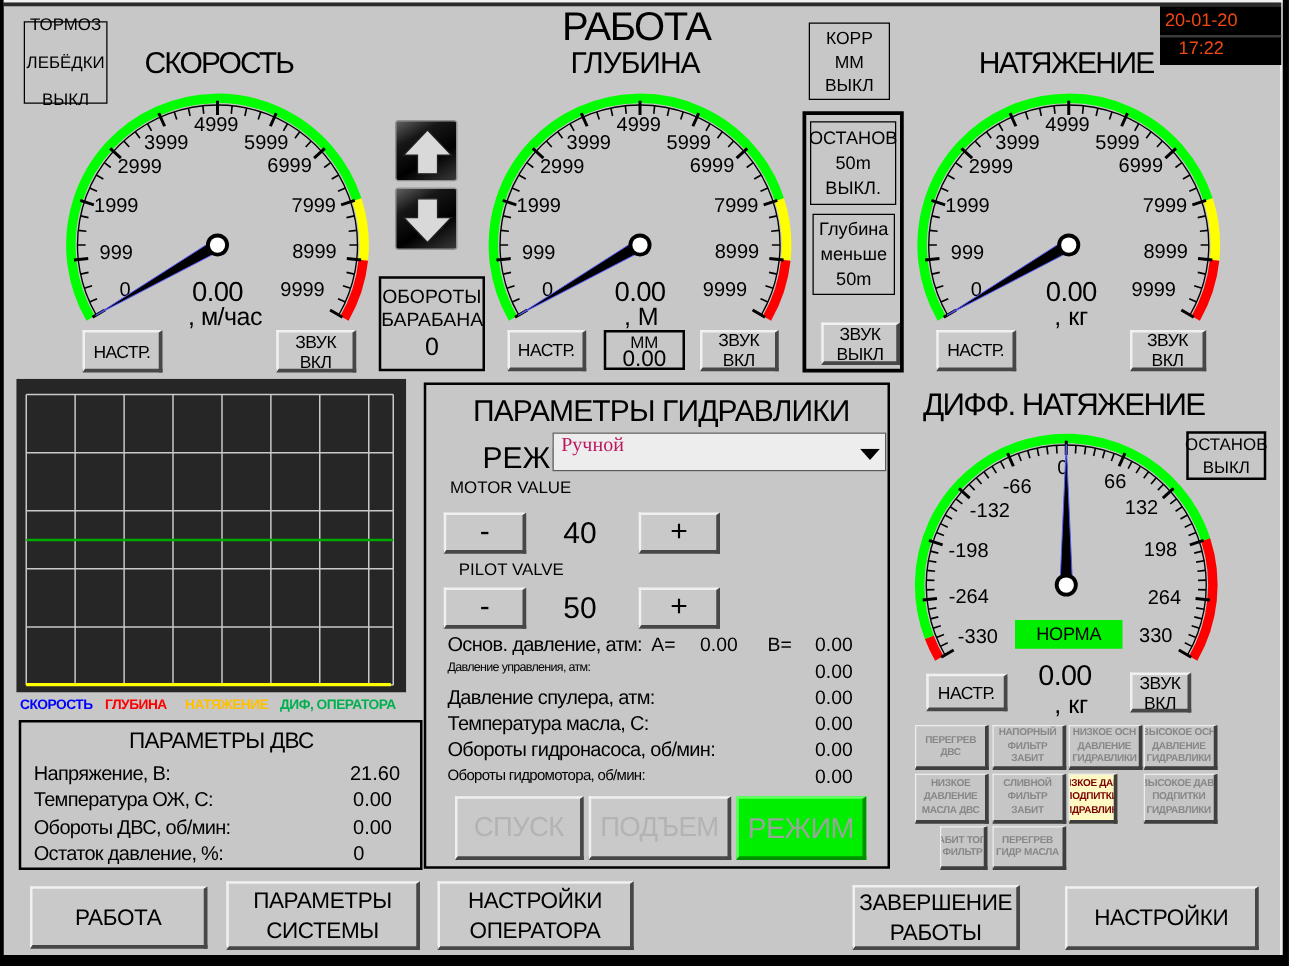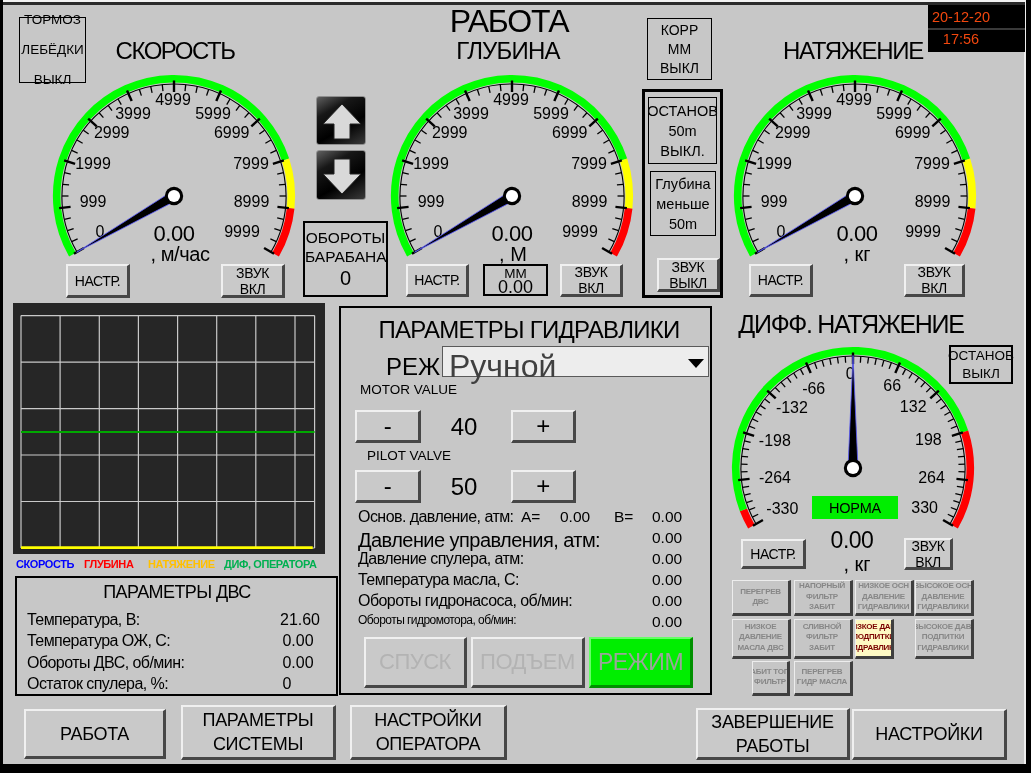--- a/index.html
+++ b/index.html
@@ -21,22 +21,22 @@
 </style></head><body>
 <div class="screen"></div>
 <div class="dk"></div>
 
 <div class="tc" style="left:509px;top:3px;font-size:32px;letter-spacing:-1.2px;">РАБОТА</div>
 <div class="tc" style="left:175px;top:37px;font-size:24px;letter-spacing:-1.5px;">СКОРОСТЬ</div>
 <div class="tc" style="left:508px;top:37px;font-size:24px;letter-spacing:-0.8px;">ГЛУБИНА</div>
 <div class="tc" style="left:853px;top:37px;font-size:24px;letter-spacing:-1.3px;">НАТЯЖЕНИЕ</div>
 <div class="tc" style="left:851px;top:310px;font-size:25px;letter-spacing:-1.3px;">ДИФФ. НАТЯЖЕНИЕ</div>
 <div class="abs" style="left:928px;top:5px;width:97px;height:47px;background:#000;color:#f2470e;font-size:14.5px;">
-<div class="ctr" style="height:23px;width:66px;">20-12-20</div>
-<div class="ctr" style="height:22px;width:66px;">17:56</div>
+<div class="ctr" style="height:23px;width:66px;">20-01-20</div>
+<div class="ctr" style="height:22px;width:66px;">17:22</div>
 <div class="abs" style="left:0;top:23px;width:97px;height:2px;background:#3a3a3a;"></div>
   </div>
 <div class="box" style="left:19px;top:17px;width:67px;height:66px;font-size:13.5px;line-height:30px;">ТОРМОЗ<br>ЛЕБЁДКИ<br>ВЫКЛ</div>
 <svg style="position:absolute;left:43.5px;top:66px" width="260" height="260" viewBox="-130 -130 260 260" font-family="Liberation Sans, sans-serif">
     <path d="M -101.58 58.65 A 117.3 117.3 0 1 1 111.56 -36.25" fill="none" stroke="#00ff00" stroke-width="7.6"></path>
     <path d="M 111.56 -36.25 A 117.3 117.3 0 0 1 116.66 12.26" fill="none" stroke="#ffff00" stroke-width="7.6"></path>
     <path d="M 116.66 12.26 A 117.3 117.3 0 0 1 101.58 58.65" fill="none" stroke="#ff0000" stroke-width="7.6"></path>
     <path d="M -96.99 56.00 A 112.0 112.0 0 1 1 96.99 56.00" fill="none" stroke="#000" stroke-width="1.1"></path>
     <line x1="-90.07" y1="52.00" x2="-100.03" y2="57.75" stroke="#000" stroke-width="2.4"></line>
     <line x1="-96.38" y1="42.91" x2="-102.32" y2="45.55" stroke="#000" stroke-width="1.3"></line>
@@ -352,50 +352,50 @@
     <line x1="8.0" y1="245.0" x2="301.6" y2="245.0" stroke="#c9c9c9" stroke-width="1.2"></line>
     <line x1="8.0" y1="129" x2="301.6" y2="129" stroke="#00a800" stroke-width="2"></line>
     <line x1="8.0" y1="244.6" x2="299.7" y2="244.6" stroke="#ffff00" stroke-width="2.6"></line>
   </svg>
 <div class="t" style="left:16px;top:558px;font-size:11px;letter-spacing:-0.4px;font-weight:bold;color:#0000ff;">СКОРОСТЬ</div>
 <div class="t" style="left:84px;top:558px;font-size:11px;letter-spacing:-0.4px;font-weight:bold;color:#ff0000;">ГЛУБИНА</div>
 <div class="t" style="left:148px;top:558px;font-size:11px;letter-spacing:-0.4px;font-weight:bold;color:#ffc000;">НАТЯЖЕНИЕ</div>
 <div class="t" style="left:224px;top:558px;font-size:11px;letter-spacing:-0.4px;font-weight:bold;color:#00b050;">ДИФ, ОПЕРАТОРА</div>
 <div class="abs" style="left:15px;top:576px;width:323px;height:120px;border:2px solid #000;">
 <div class="tc" style="left:160px;top:4px;font-size:18px;letter-spacing:-0.6px;">ПАРАМЕТРЫ ДВС</div>
-<div class="t" style="left:10px;top:32.5px;font-size:16px;letter-spacing:-0.55px;">Температура, В:</div>
+<div class="t" style="left:10px;top:32.5px;font-size:16px;letter-spacing:-0.55px;">Напряжение, В:</div>
 <div class="t" style="left:10px;top:54px;font-size:16px;letter-spacing:-0.55px;">Температура ОЖ, С:</div>
 <div class="t" style="left:10px;top:75.5px;font-size:16px;letter-spacing:-0.55px;">Обороты ДВС, об/мин:</div>
-<div class="t" style="left:10px;top:97px;font-size:16px;letter-spacing:-0.55px;">Остаток спулера, %:</div>
+<div class="t" style="left:10px;top:97px;font-size:16px;letter-spacing:-0.55px;">Остаток давление, %:</div>
 <div class="tc" style="left:283px;top:32.5px;font-size:16px;">21.60</div>
 <div class="tc" style="left:281px;top:54px;font-size:16px;">0.00</div>
 <div class="tc" style="left:281px;top:75.5px;font-size:16px;">0.00</div>
 <div class="tc" style="left:270px;top:97px;font-size:16px;">0</div>
 </div>
 <div class="abs" style="left:339px;top:306px;width:373px;height:389px;border:2px solid #000;">
 <div class="tc" style="left:188px;top:8px;font-size:24px;letter-spacing:-0.7px;">ПАРАМЕТРЫ ГИДРАВЛИКИ</div>
 <div class="t" style="left:16px;top:45px;font-size:24px;margin-left:29px;">РЕЖИМ:</div>
 <div class="abs" style="left:101px;top:38px;width:267px;height:31px;background:#ededed;border:1px solid #5a5a5a;">
-  <div class="t" style="left:6px;top:1px;font-size:32px;color:#404040;">Ручной</div>
+  <div class="t" style="left:6px;top:1px;font-size:16px;color:#be185d;font-family:Liberation Serif, serif;">Ручной</div>
   <svg class="abs" style="right:4px;top:12px" width="16" height="9">
         <polygon points="0,0 16,0 8,9" fill="#000"></polygon>
       </svg>
 </div>
 <div class="t" style="left:19px;top:74px;font-size:13.5px;">MOTOR VALUE</div>
 <div class="btn" style="left:14px;top:102px;width:66px;height:33px;font-size:24px;">-</div>
 <div class="tc" style="left:123px;top:105px;font-size:24px;">40</div>
 <div class="btn" style="left:170px;top:102px;width:65px;height:33px;font-size:24px;">+</div>
 <div class="t" style="left:26px;top:140px;font-size:13.5px;">PILOT VALVE</div>
 <div class="btn" style="left:14px;top:162px;width:66px;height:33px;font-size:24px;">-</div>
 <div class="tc" style="left:123px;top:165px;font-size:24px;">50</div>
 <div class="btn" style="left:170px;top:162px;width:65px;height:33px;font-size:24px;">+</div>
 </div>
 <div class="t" style="left:358px;top:508px;font-size:16px;letter-spacing:-0.55px;">Основ. давление, атм:</div>
 <div class="t" style="left:652px;top:508px;font-size:15.5px;">0.00</div>
-<div class="t" style="left:358px;top:529px;font-size:20px;letter-spacing:-0.55px;">Давление управления, атм:</div>
+<div class="t" style="left:358px;top:529px;font-size:10px;letter-spacing:-0.55px;">Давление управления, атм:</div>
 <div class="t" style="left:652px;top:529px;font-size:15.5px;">0.00</div>
 <div class="t" style="left:358px;top:549.5px;font-size:16px;letter-spacing:-0.55px;">Давление спулера, атм:</div>
 <div class="t" style="left:652px;top:549.5px;font-size:15.5px;">0.00</div>
 <div class="t" style="left:358px;top:570.5px;font-size:16px;letter-spacing:-0.55px;">Температура масла, С:</div>
 <div class="t" style="left:652px;top:570.5px;font-size:15.5px;">0.00</div>
 <div class="t" style="left:358px;top:591.5px;font-size:16px;letter-spacing:-0.55px;">Обороты гидронасоса, об/мин:</div>
 <div class="t" style="left:652px;top:591.5px;font-size:15.5px;">0.00</div>
 <div class="t" style="left:358px;top:612.5px;font-size:12px;letter-spacing:-0.55px;">Обороты гидромотора, об/мин:</div>
 <div class="t" style="left:652px;top:612.5px;font-size:15.5px;">0.00</div>
 <div class="t" style="left:521px;top:508px;font-size:15.5px;">А=</div>
@@ -411,13 +411,13 @@
 <div class="tile" style="left:914.5px;top:580px;width:59px;height:36px;">ВЫСОКОЕ ОСН<br>ДАВЛЕНИЕ<br>ГИДРАВЛИКИ</div>
 <div class="tile" style="left:732px;top:618.5px;width:59px;height:40px;">НИЗКОЕ<br>ДАВЛЕНИЕ<br>МАСЛА ДВС</div>
 <div class="tile" style="left:793.5px;top:618.5px;width:59px;height:40px;">СЛИВНОЙ<br>ФИЛЬТР<br>ЗАБИТ</div>
 <div class="tile" style="left:855px;top:618.5px;width:39px;height:40px;background:#fef9c3;color:#7a0000;">НИЗКОЕ ДАВЛ<br>ПОДПИТКИ<br>ГИДРАВЛИКИ</div>
 <div class="tile" style="left:914.5px;top:618.5px;width:59px;height:40px;">ВЫСОКОЕ ДАВ.<br>ПОДПИТКИ<br>ГИДРАВЛИКИ</div>
 <div class="tile" style="left:752px;top:660.5px;width:38px;height:35px;">ЗАБИТ ТОПЛ<br>ФИЛЬТР</div>
 <div class="tile" style="left:793.5px;top:660.5px;width:59px;height:35px;">ПЕРЕГРЕВ<br>ГИДР МАСЛА</div>
 <div class="btn" style="left:24px;top:709px;width:142px;height:50px;font-size:18px;letter-spacing:-0.3px;">РАБОТА</div>
 <div class="btn" style="left:181px;top:705px;width:155px;height:55px;font-size:18px;letter-spacing:-0.3px;line-height:24px;">ПАРАМЕТРЫ<br>СИСТЕМЫ</div>
 <div class="btn" style="left:350px;top:705px;width:157px;height:55px;font-size:18px;letter-spacing:-0.3px;line-height:24px;">НАСТРОЙКИ<br>ОПЕРАТОРА</div>
-<div class="btn" style="left:696px;top:708px;width:154px;height:52px;font-size:18px;letter-spacing:-0.3px;line-height:24px;">ЗАВЕРШЕНИЕ<br>РАБОТЫ</div>
+<div class="btn" style="left:682px;top:708px;width:134px;height:52px;font-size:18px;letter-spacing:-0.3px;line-height:24px;">ЗАВЕРШЕНИЕ<br>РАБОТЫ</div>
 <div class="btn" style="left:852px;top:709px;width:155px;height:51px;font-size:18px;letter-spacing:-0.3px;">НАСТРОЙКИ</div>
 </body></html>

